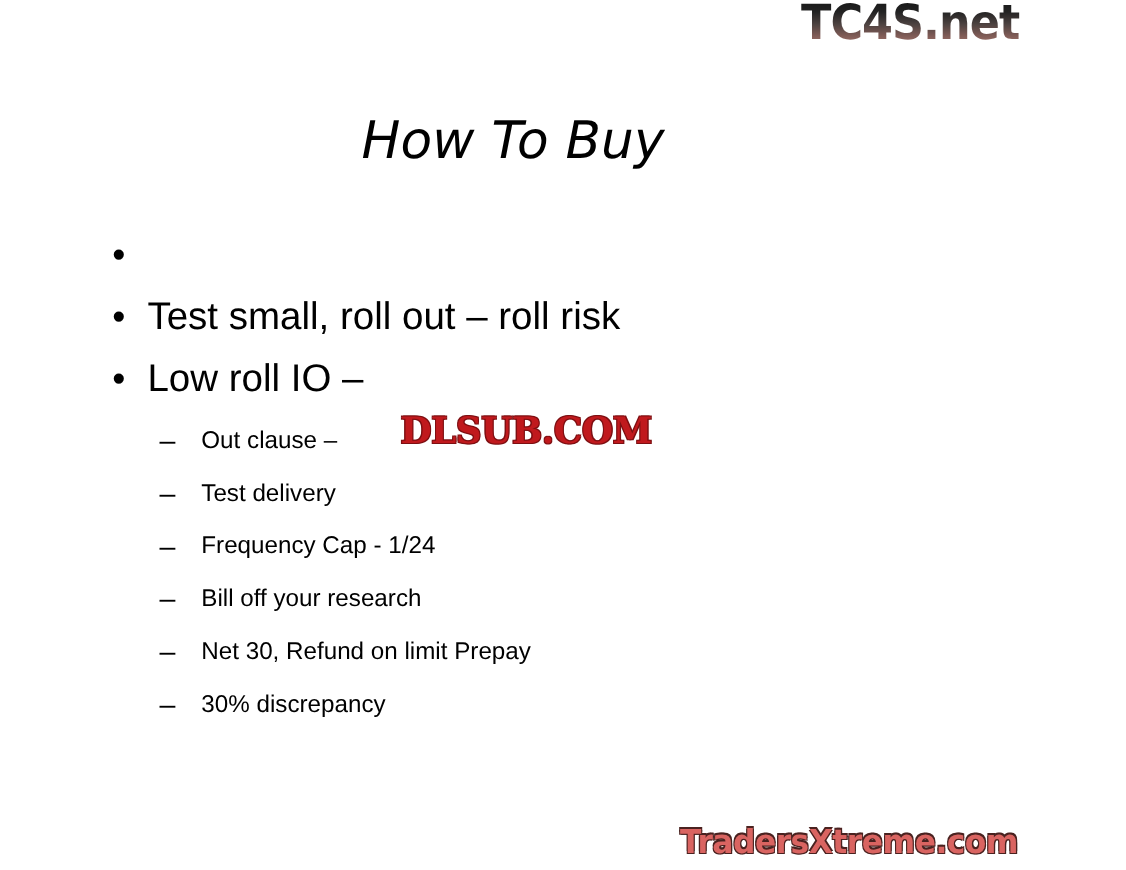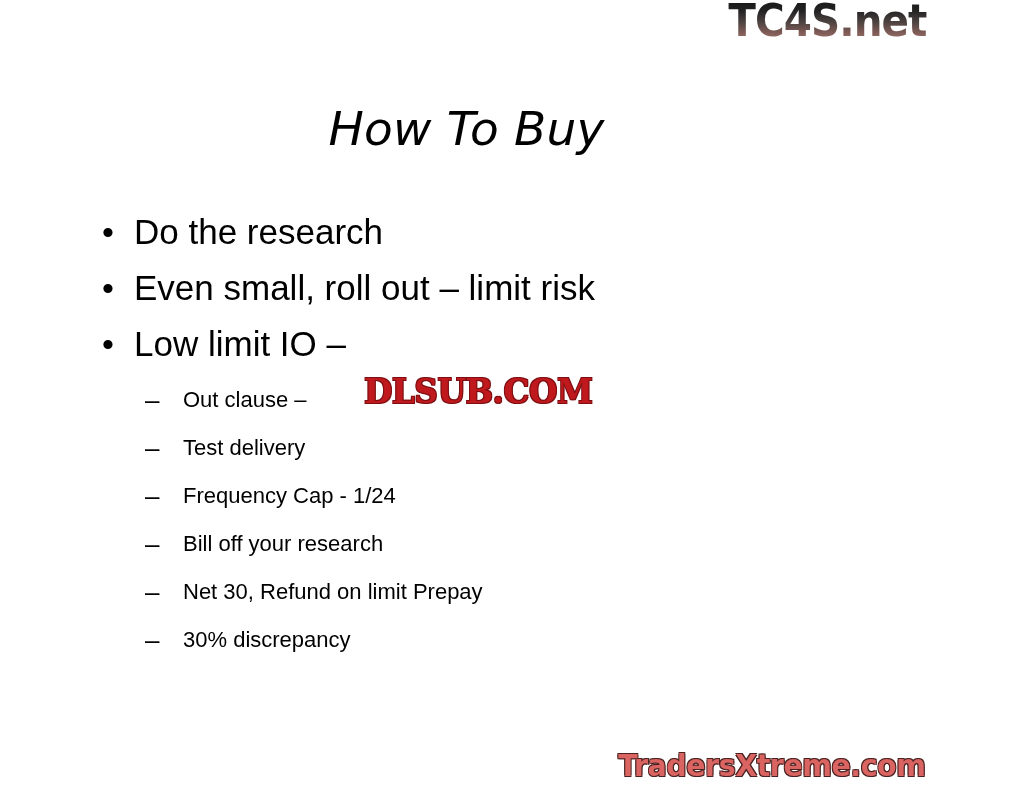--- a/index.html
+++ b/index.html
@@ -174,31 +174,30 @@
 <div id="slide">
 
   <div id="brand-logo">TC4S.net</div>
 
   <div id="slide-title">How To Buy</div>
 
   <div id="body-list">
 
     <div class="l1-item">
       <span class="l1-marker">•</span>
-      <span class="l1-text">Do the research</span>
     </div>
 
     <div class="l1-item">
       <span class="l1-marker">•</span>
-      <span class="l1-text">Even small, roll out – limit risk</span>
+      <span class="l1-text">Test small, roll out – roll risk</span>
     </div>
 
     <div class="l1-item">
       <span class="l1-marker">•</span>
-      <span class="l1-text">Low limit IO –</span>
+      <span class="l1-text">Low roll IO –</span>
     </div>
 
     <div class="sub-list">
 
       <div class="l2-item">
         <span class="l2-marker">–</span>
         <span class="l2-text">Out clause –</span>
       </div>
 
       <div class="l2-item">

